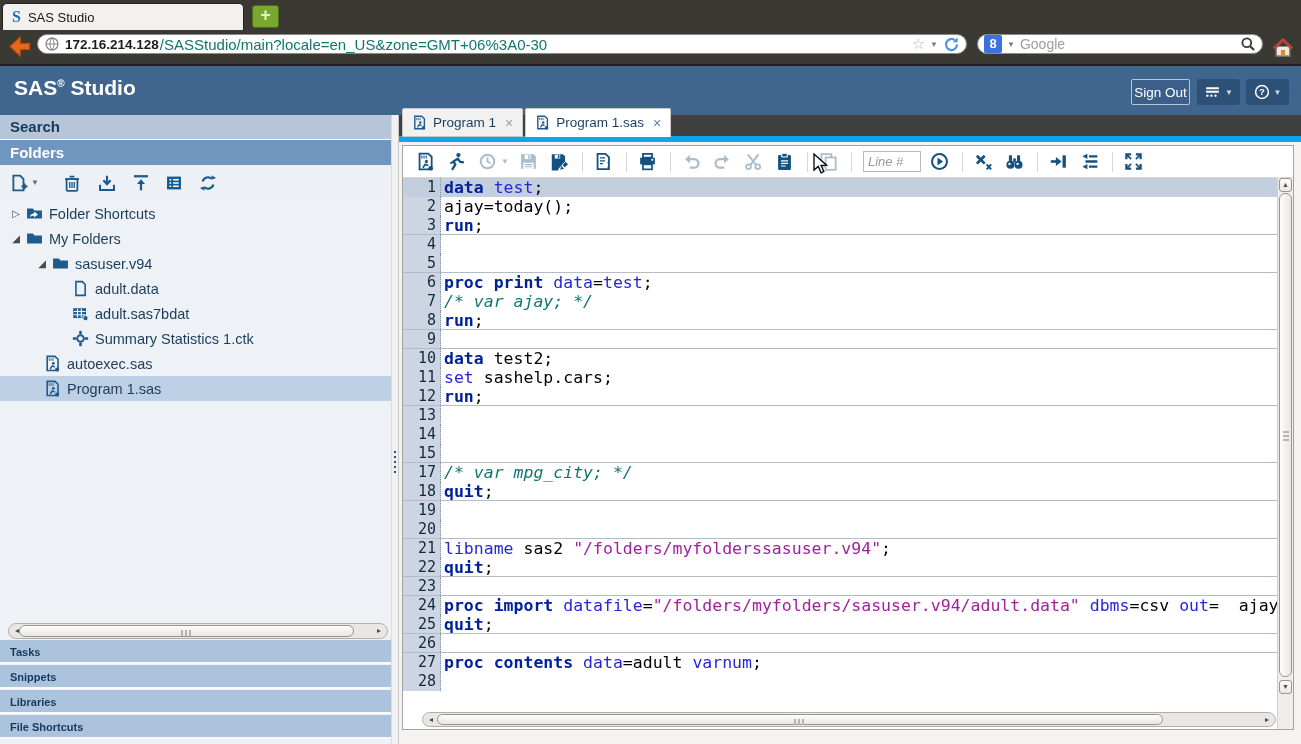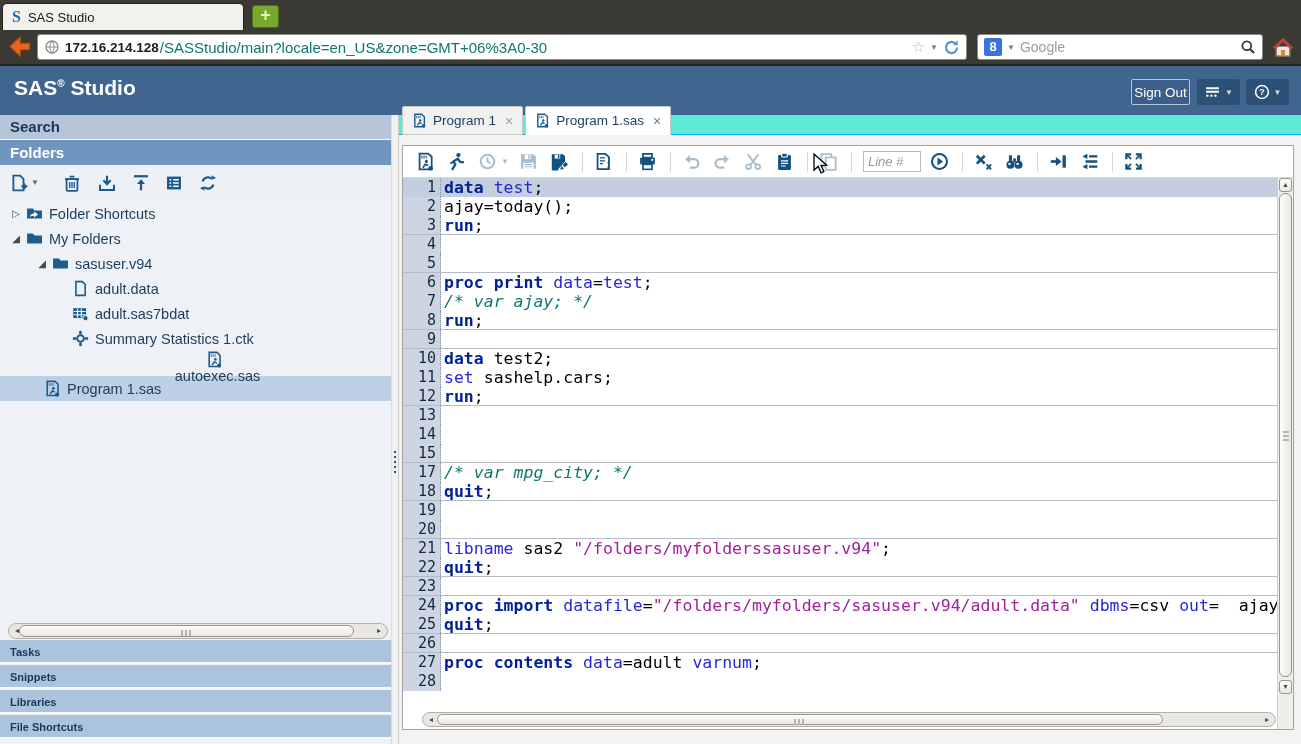--- a/index.html
+++ b/index.html
@@ -13,21 +13,21 @@
   #btab{position:absolute;left:2px;top:3px;width:242px;height:27px;background:#f2f1ee;
         border-radius:5px 5px 0 0;border:1px solid #23221e;border-bottom:none;
         display:flex;align-items:center;gap:7px;padding:0 9px;box-sizing:border-box}
   #btab .fav{color:#1d6db4;font-weight:bold;font-size:16px;font-family:"Liberation Serif",serif}
   #btab .t{font-size:13px;color:#161616}
   #newtab{position:absolute;left:252px;top:5px;width:25px;height:21px;background:#79a82e;
           border-radius:3px;border:1px solid #4c7014;color:#e4f3c6;font-size:18px;font-weight:bold;
           line-height:18px;text-align:center}
   #navbar{position:absolute;left:0;top:30px;width:1301px;height:34px;background:#3a3934;border-bottom:2px solid #22211d;box-sizing:content-box}
   #backbtn{position:absolute;left:7px;top:4px;width:25px;height:25px}
-  .field{position:absolute;top:4px;height:26px;background:#fff;border:1px solid #8d8b85;border-radius:3px;
+  .field{position:absolute;top:4px;height:20px;background:#fff;border:1px solid #8d8b85;border-radius:13px;
          display:flex;align-items:center;box-sizing:border-box;padding:0 6px;gap:5px}
   #urlfield{left:37px;width:930px}
   #urlfield .host{font-size:13.5px;color:#1c1c1c;font-weight:bold}
   #urlfield .path{font-size:15px;color:#0f766e;margin-left:-4px}
   #urlfield .fill{flex:1}
   #urlfield .star{color:#b8b8b8;font-size:15px}
   .caret{color:#7a7a7a;font-size:8px}
   #searchfield{left:977px;width:286px}
   #g8{width:18px;height:18px;background:#3b72dd;border-radius:2px;color:#fff;text-align:center;
       line-height:18px;font-size:13px;font-weight:bold}
@@ -72,22 +72,22 @@
          background:#abc3dd;color:#16395c;font-weight:bold;font-size:11px;border-bottom:2px solid #f7f9fb}
 
   
   #splitter{position:absolute;left:391px;top:115px;width:8px;height:629px;background:#f1f1f1;
             border-left:1px solid #dcdcdc;border-right:1px solid #c9c9c9;box-sizing:border-box}
   #splitter .dots{position:absolute;left:2px;top:336px;display:flex;flex-direction:column;gap:3px}
   #splitter .dots i{width:2px;height:2px;background:#1e5c8f}
 
   
   #main{position:absolute;left:399px;top:115px;width:902px;height:629px;background:#f4f3f1}
-  #docstrip{position:absolute;left:0;top:0;width:902px;height:20px;background:#5eead4;
-            border-bottom:1px solid #0ea5e9;box-sizing:border-box;display:flex;align-items:flex-end;padding-left:3px}
+  #docstrip{position:absolute;left:0;top:0;width:902px;height:27px;background:#404040;
+            border-bottom:6px solid #0ea5e9;box-sizing:border-box;display:flex;align-items:flex-end;padding-left:3px}
   .dtab{height:29px;box-sizing:border-box;border:1px solid #c8c8c8;border-radius:2px 2px 0 0;
         display:flex;align-items:center;gap:6px;padding:0 9px;font-size:13.5px;color:#1c3c5e;
         background:#f1f1f0;margin-right:2px;margin-bottom:-1px}
   .dtab.active{background:#fff;border-bottom-color:#fff}
   .dtab .ico{width:15px;height:15px;color:#1e5c8f}
   .dtab .x{color:#93a2b2;font-size:14px;margin-left:3px}
   .dtab.active .x{color:#5b7da0}
 
   #panel{position:absolute;left:3px;top:30px;right:7px;bottom:14px;border:1px solid #a3a3a3;
          background:#fff;box-sizing:border-box;display:flex;flex-direction:column}
@@ -314,21 +314,21 @@
           <svg viewBox="0 0 16 16">
             <circle cx="8" cy="8" r="3.1" fill="none" stroke="currentColor" stroke-width="1.9"></circle>
             <rect x="6.8" y=".8" width="2.4" height="3.2" fill="currentColor"></rect>
             <rect x="6.8" y="12" width="2.4" height="3.2" fill="currentColor"></rect>
             <rect x=".8" y="6.8" width="3.2" height="2.4" fill="currentColor"></rect>
             <rect x="12" y="6.8" width="3.2" height="2.4" fill="currentColor"></rect>
           </svg>
         </span>
         <span>Summary Statistics 1.ctk</span>
       </div>
-      <div class="trow" style="padding-left: 44px; flex-direction: column;">
+      <div class="trow" style="padding-left: 44px;">
         <span class="ico">
           <svg viewBox="0 0 16 16">
             <path d="M3 1.3h7.3L13.2 4v10.6H3z" fill="none" stroke="currentColor" stroke-width="1.5"></path>
             <path d="M5.2 3c-.5.8-.5 1.7 0 2.5M7 3c-.5.8-.5 1.7 0 2.5M8.8 3c-.5.8-.5 1.7 0 2.5" fill="none" stroke="currentColor" stroke-width=".9"></path>
             <circle cx="8.8" cy="7.9" r="1.3" fill="currentColor"></circle>
             <path d="M5.8 13.2l2-2.9 2.5 1.1" fill="none" stroke="currentColor" stroke-width="1.4"></path>
             <circle cx="12.3" cy="13.6" r="1.9" fill="currentColor"></circle>
           </svg>
         </span>
         <span>autoexec.sas</span>

